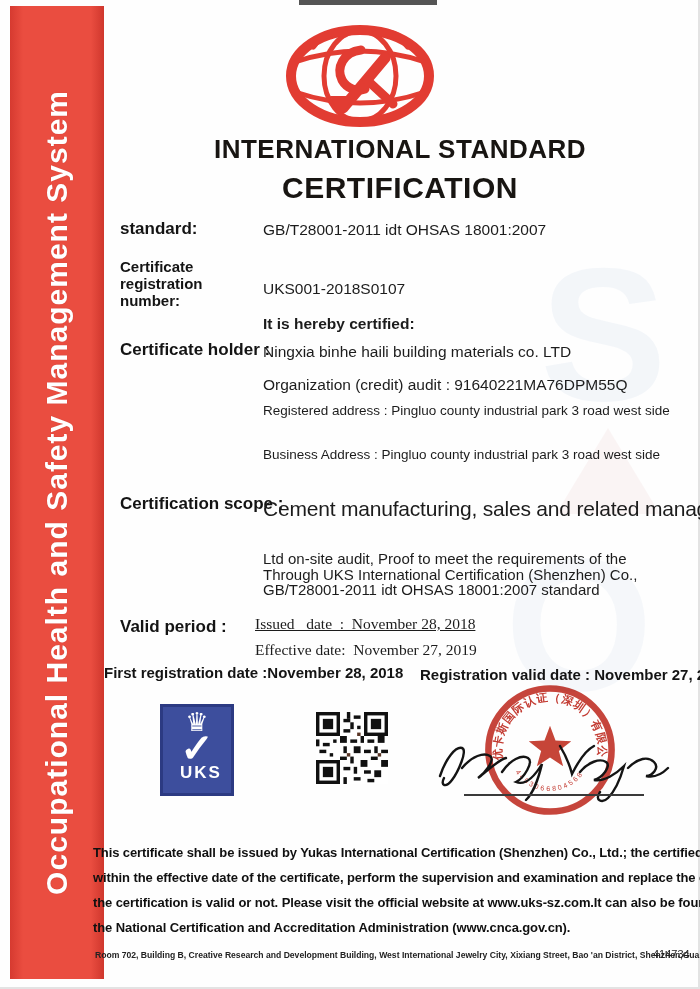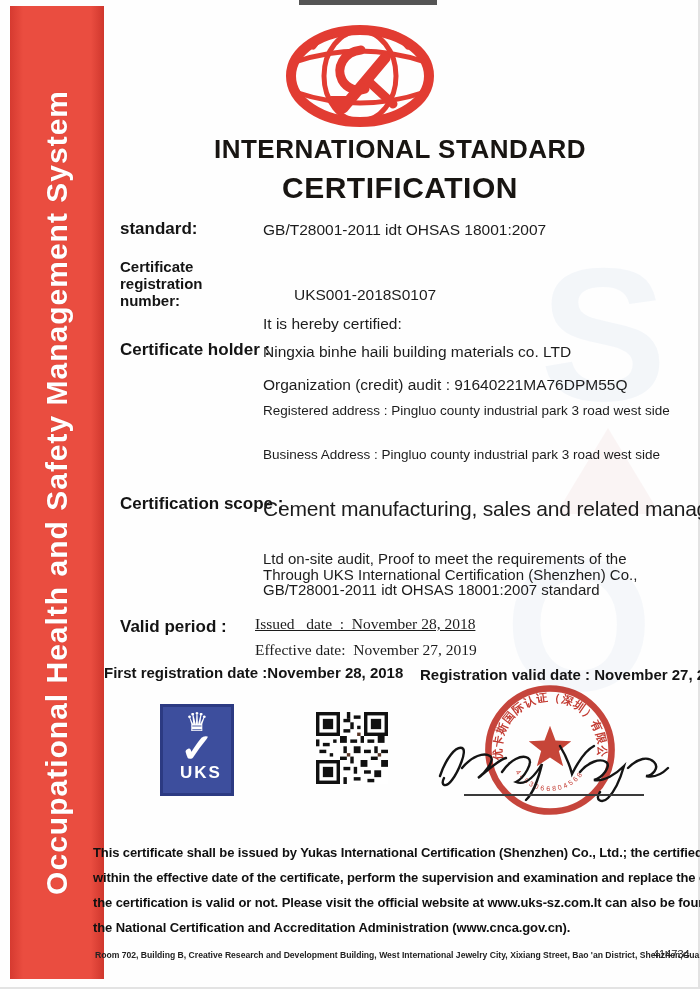--- a/index.html
+++ b/index.html
@@ -91,23 +91,23 @@
   <div class="title2">CERTIFICATION</div>
 
   <div class="lbl" style="left:120px;top:219px;">standard:</div>
   <div class="val" style="left:263px;top:221px;">GB/T28001-2011 idt OHSAS 18001:2007</div>
 
   <div class="lbl-multi" style="left:120px;top:258px;">
     <div>Certificate</div>
     <div>registration</div>
     <div>number:</div>
   </div>
-  <div class="val" style="left:263px;top:286px;margin-left:31px;">UKS001-2018S0107</div>
-
-  <div class="val" style="left:263px;top:315px;font-weight:normal;">It is hereby certified:</div>
+  <div class="val" style="left:263px;top:280px;">UKS001-2018S0107</div>
+
+  <div class="val" style="left:263px;top:315px;font-weight:bold;">It is hereby certified:</div>
 
   <div class="lbl" style="left:120px;top:340px;">Certificate holder :</div>
   <div class="val" style="left:263px;top:343px;">Ningxia binhe haili building materials co. LTD</div>
 
   <div class="val" style="left:263px;top:376px;">Organization (credit) audit : 91640221MA76DPM55Q</div>
   <div class="val small-val" style="left:263px;top:403px;">Registered address : Pingluo county industrial park 3 road west side</div>
   <div class="val small-val" style="left:263px;top:447px;">Business Address : Pingluo county industrial park 3 road west side</div>
 
   <div class="lbl" style="left:120px;top:494px;">Certification scope :</div>
   <div class="val" style="left:263px;top:497px;font-size:21px;letter-spacing:-0.2px;">Cement manufacturing, sales and related management activities</div>

